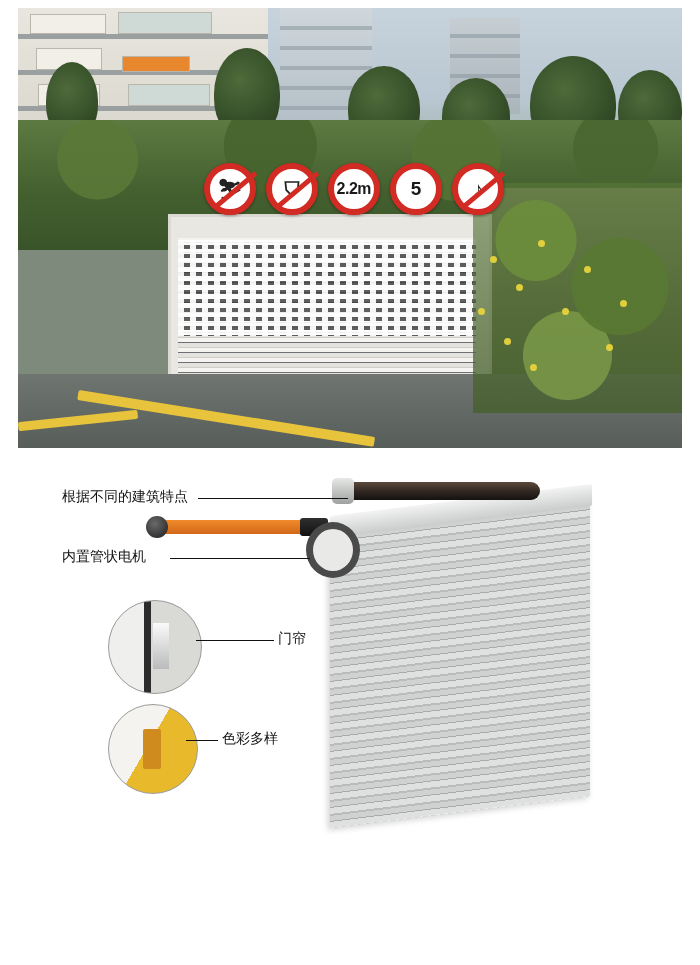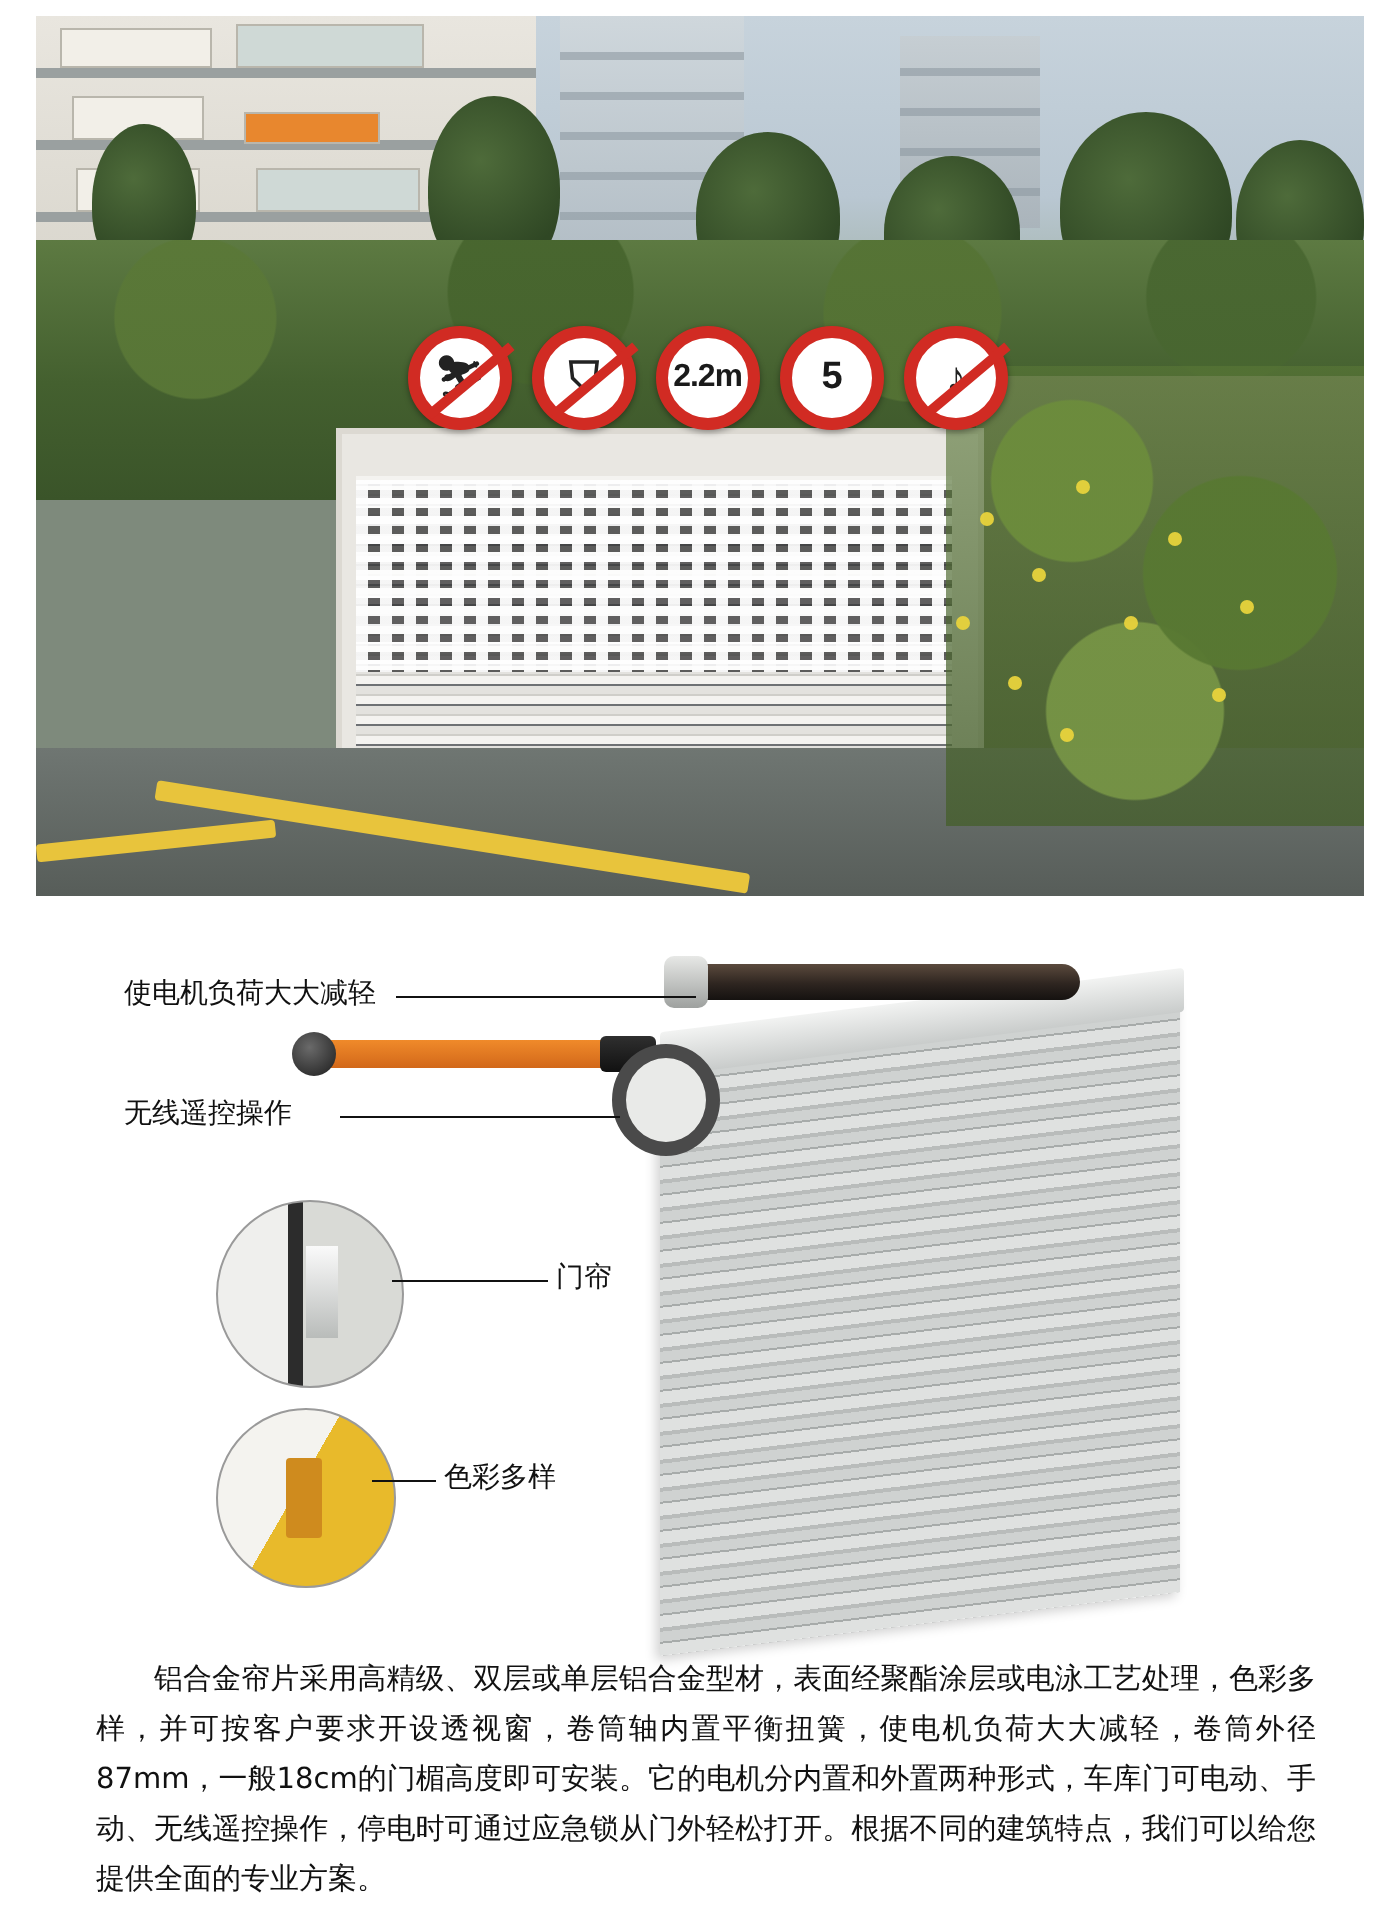--- a/index.html
+++ b/index.html
@@ -416,21 +416,20 @@
     <div class="collar"></div>
 
     <div class="callout-circle cc1"></div>
     <div class="callout-circle cc2"></div>
 
     <div class="lead" style="left:198px; top:36px; width:150px;"></div>
     <div class="lead" style="left:170px; top:96px; width:140px;"></div>
     <div class="lead" style="left:196px; top:178px; width:78px;"></div>
     <div class="lead" style="left:186px; top:278px; width:32px;"></div>
 
-    <div class="d-label" style="left:62px; top:26px;">使电机负荷大大减轻</div>
-    <div class="d-label" style="left:62px; top:86px;">无线遥控操作</div>
+    <div class="d-label" style="left:62px; top:26px;">根据不同的建筑特点</div>
+    <div class="d-label" style="left:62px; top:86px;">内置管状电机</div>
     <div class="d-label" style="left:278px; top:168px;">门帘</div>
     <div class="d-label" style="left:222px; top:268px;">色彩多样</div>
   </div>
 
-  <div class="body-text">铝合金帘片采用高精级、双层或单层铝合金型材，表面经聚酯涂层或电泳工艺处理，色彩多样，并可按客户要求开设透视窗，卷筒轴内置平衡扭簧，使电机负荷大大减轻，卷筒外径87mm，一般18cm的门楣高度即可安装。它的电机分内置和外置两种形式，车库门可电动、手动、无线遥控操作，停电时可通过应急锁从门外轻松打开。根据不同的建筑特点，我们可以给您提供全面的专业方案。</div>
 
 </div>
 
 </body></html>

